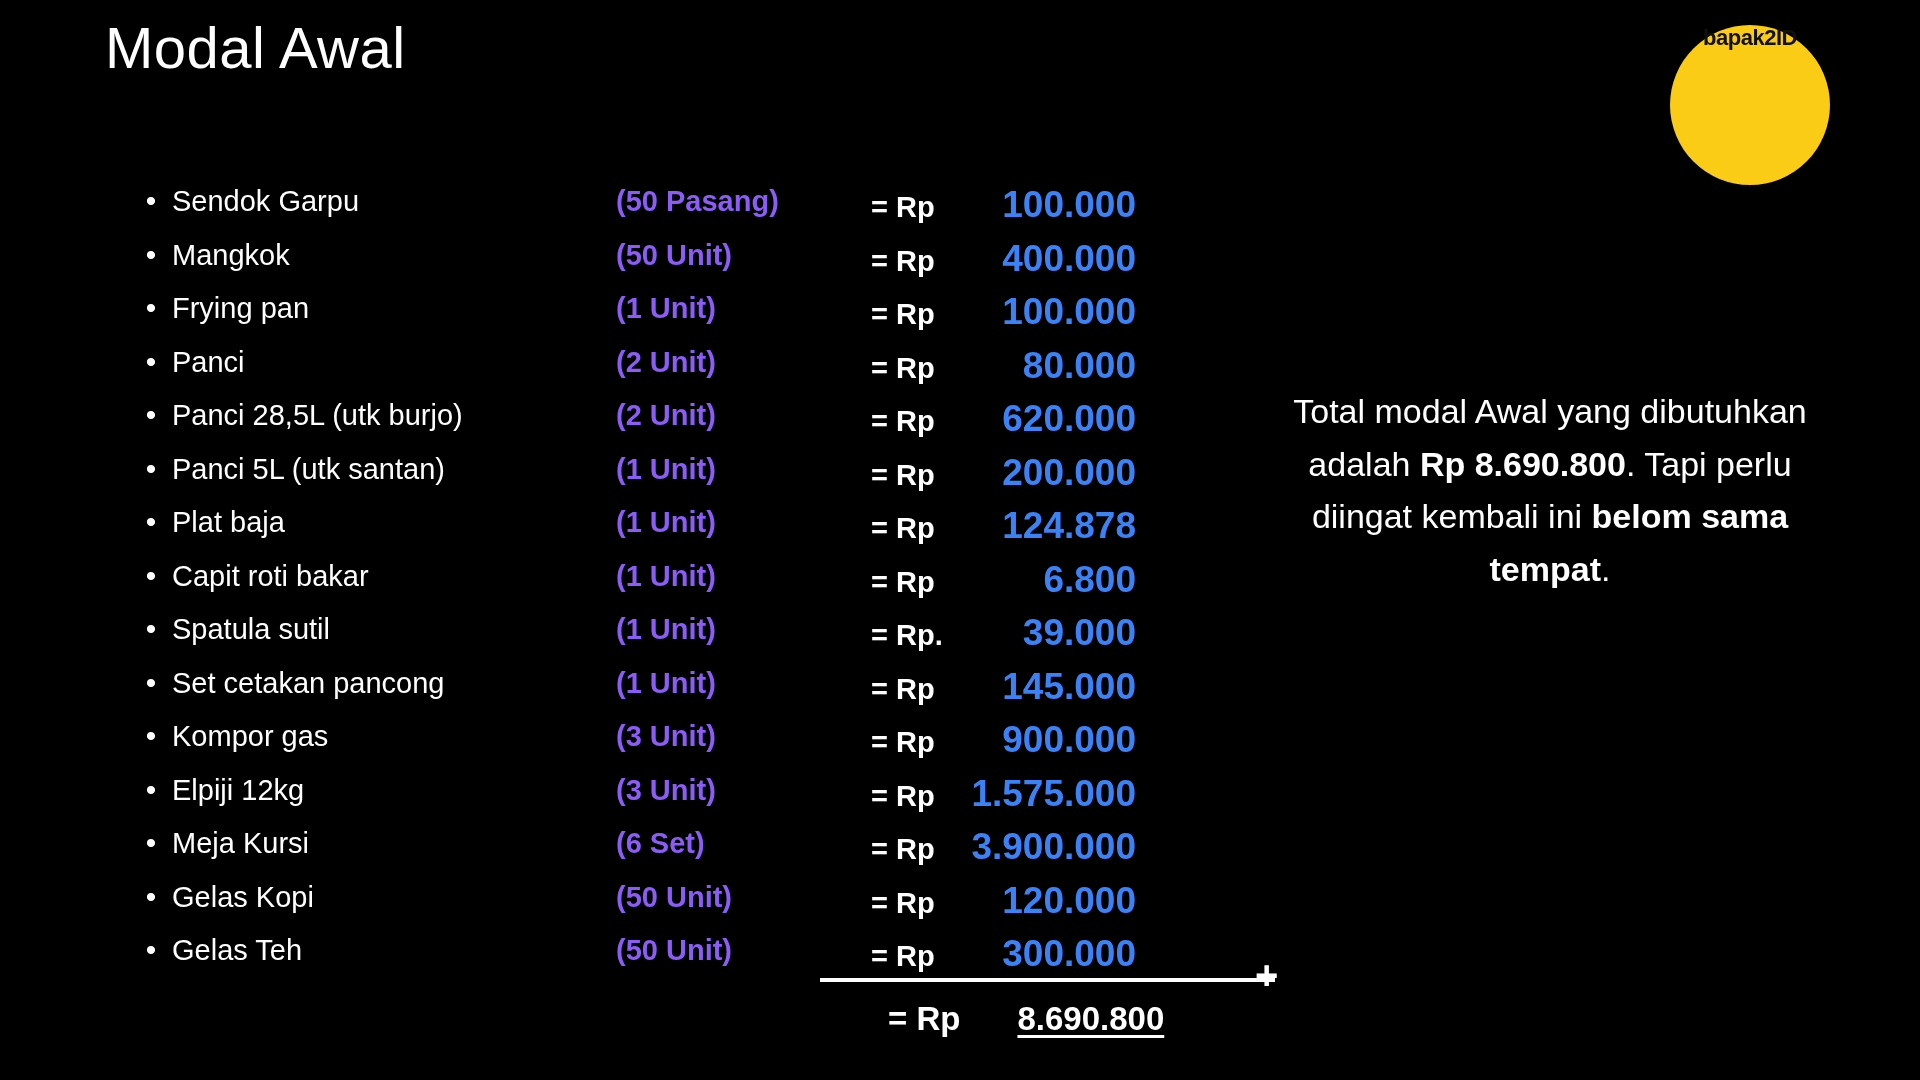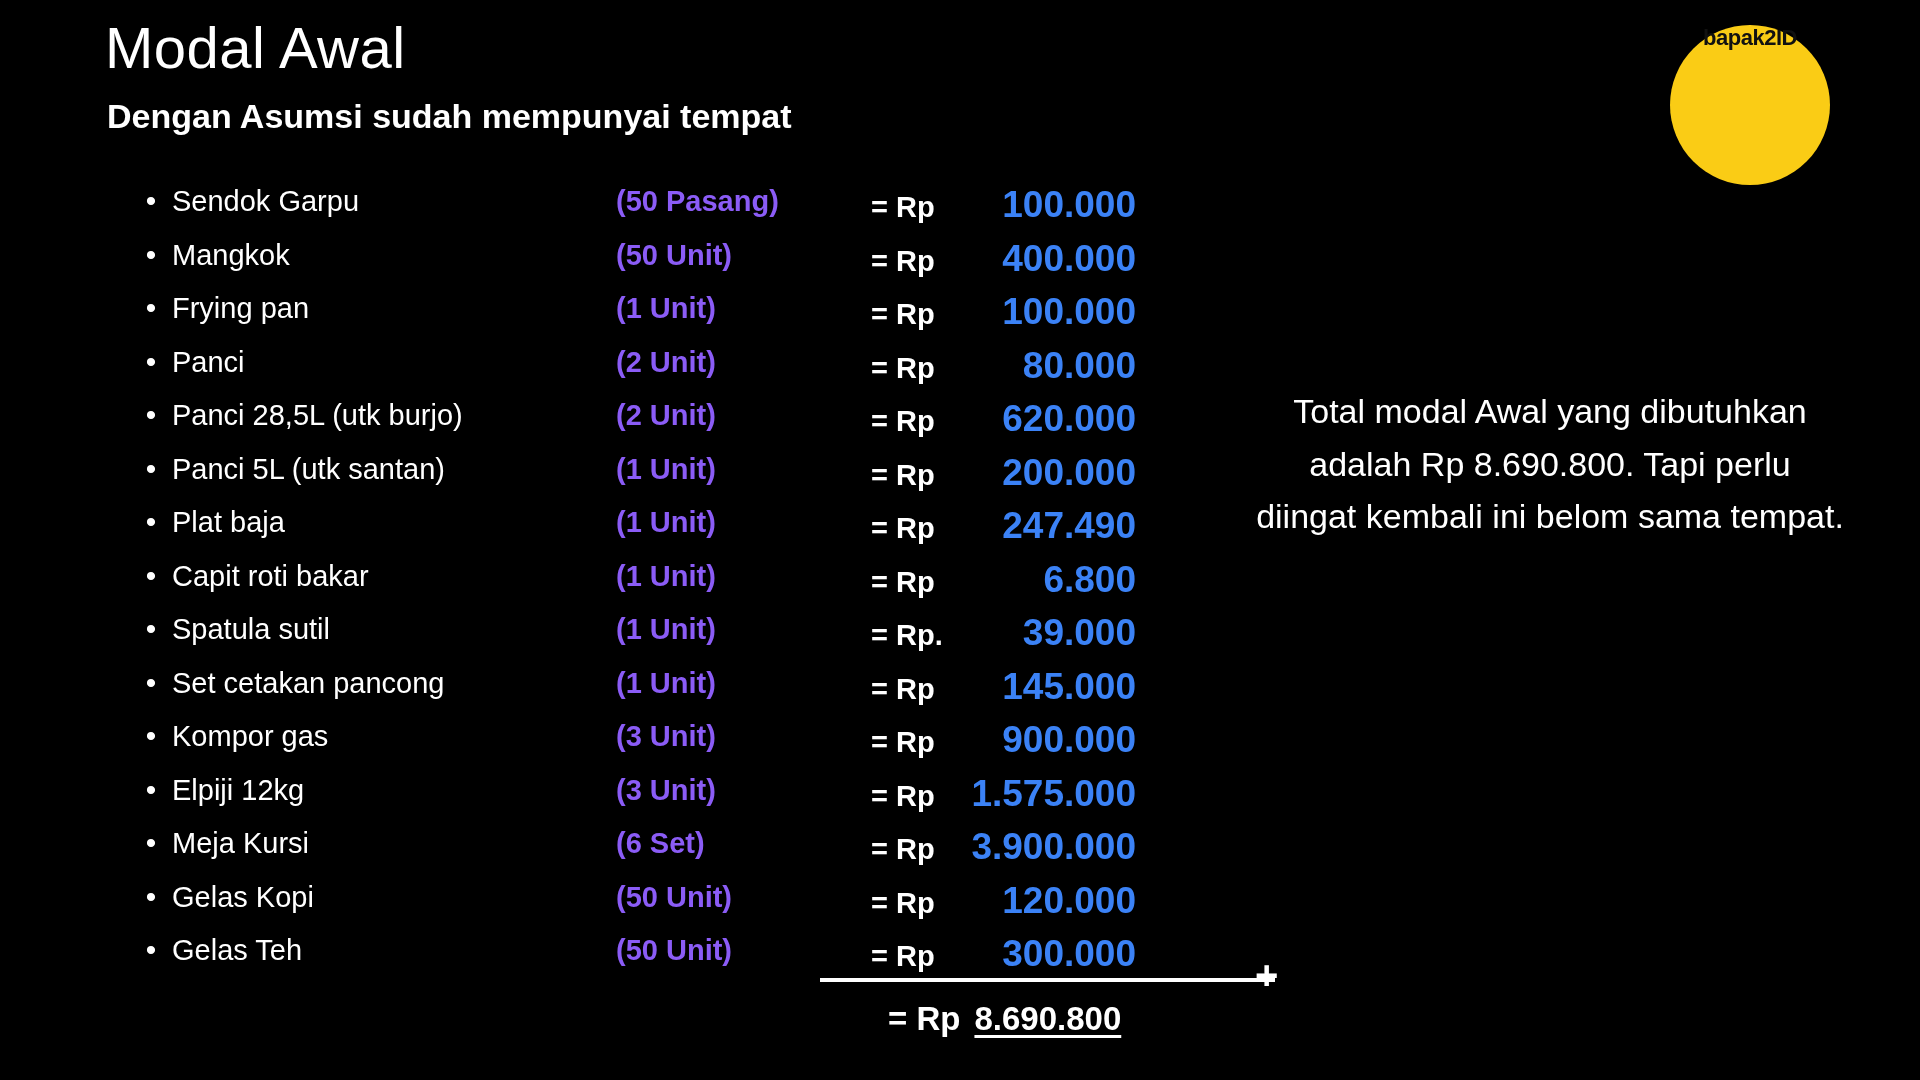--- a/index.html
+++ b/index.html
@@ -135,43 +135,42 @@
     left: 888px;
     top: 1000px;
     display: flex;
     align-items: baseline;
     font-size: 33px;
     font-weight: 700;
     color: #ffffff;
     white-space: nowrap;
   }
   .total-eq { margin-right: 14px; }
-  .total-val { text-decoration: underline; text-underline-offset: 5px; }
+  .total-val { text-decoration: underline; text-underline-offset: 5px; margin-left: 43px; }
 
   
   .summary {
     position: absolute;
     left: 1255px;
     top: 385px;
     width: 590px;
     text-align: center;
     font-size: 34px;
     line-height: 1.55;
     color: #ffffff;
     font-weight: 400;
   }
-  .summary b { font-weight: 400; }
+  .summary b { font-weight: 700; }
 </style>
 </head>
 <body>
 
 <div class="slide">
 
   <div class="title">Modal Awal</div>
-  <div class="subtitle">Dengan Asumsi sudah mempunyai tempat</div>
 
   <div class="logo">
     <span class="logo-text">bapak2ID</span>
   </div>
 
   <div class="items" id="items-container">
       <div class="item-row">
         <span class="bullet">•</span>
         <span class="item-name">Sendok Garpu</span>
         <span class="item-qty">(50 Pasang)</span>
@@ -211,21 +210,21 @@
         <span class="item-name">Panci 5L (utk santan)</span>
         <span class="item-qty">(1 Unit)</span>
         <span class="item-cur">= Rp</span>
         <span class="item-amt">200.000</span>
       </div>
       <div class="item-row">
         <span class="bullet">•</span>
         <span class="item-name">Plat baja</span>
         <span class="item-qty">(1 Unit)</span>
         <span class="item-cur">= Rp</span>
-        <span class="item-amt">247.490</span>
+        <span class="item-amt">124.878</span>
       </div>
       <div class="item-row">
         <span class="bullet">•</span>
         <span class="item-name">Capit roti bakar</span>
         <span class="item-qty">(1 Unit)</span>
         <span class="item-cur">= Rp</span>
         <span class="item-amt">6.800</span>
       </div>
       <div class="item-row">
         <span class="bullet">•</span>

